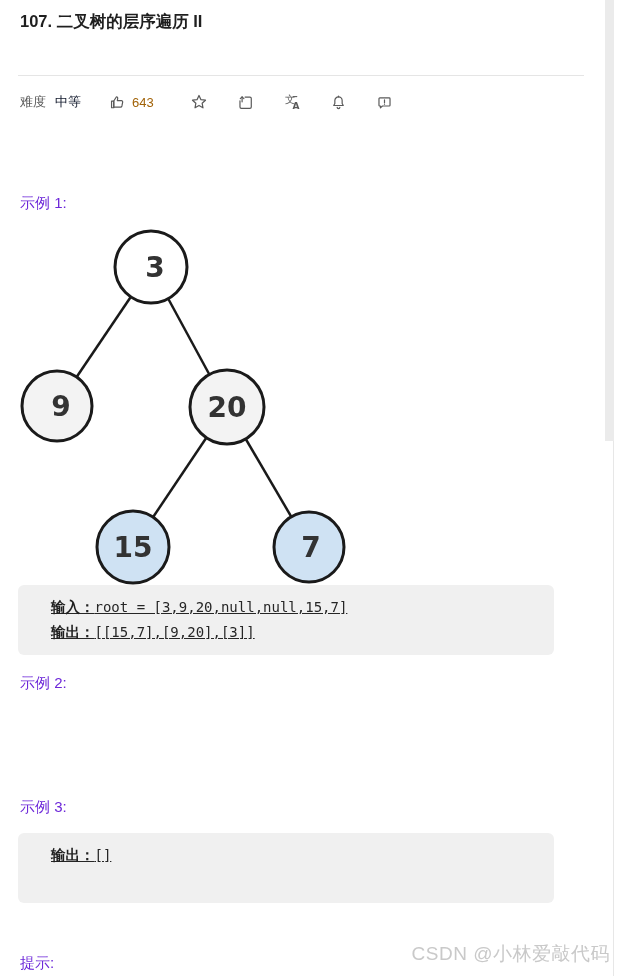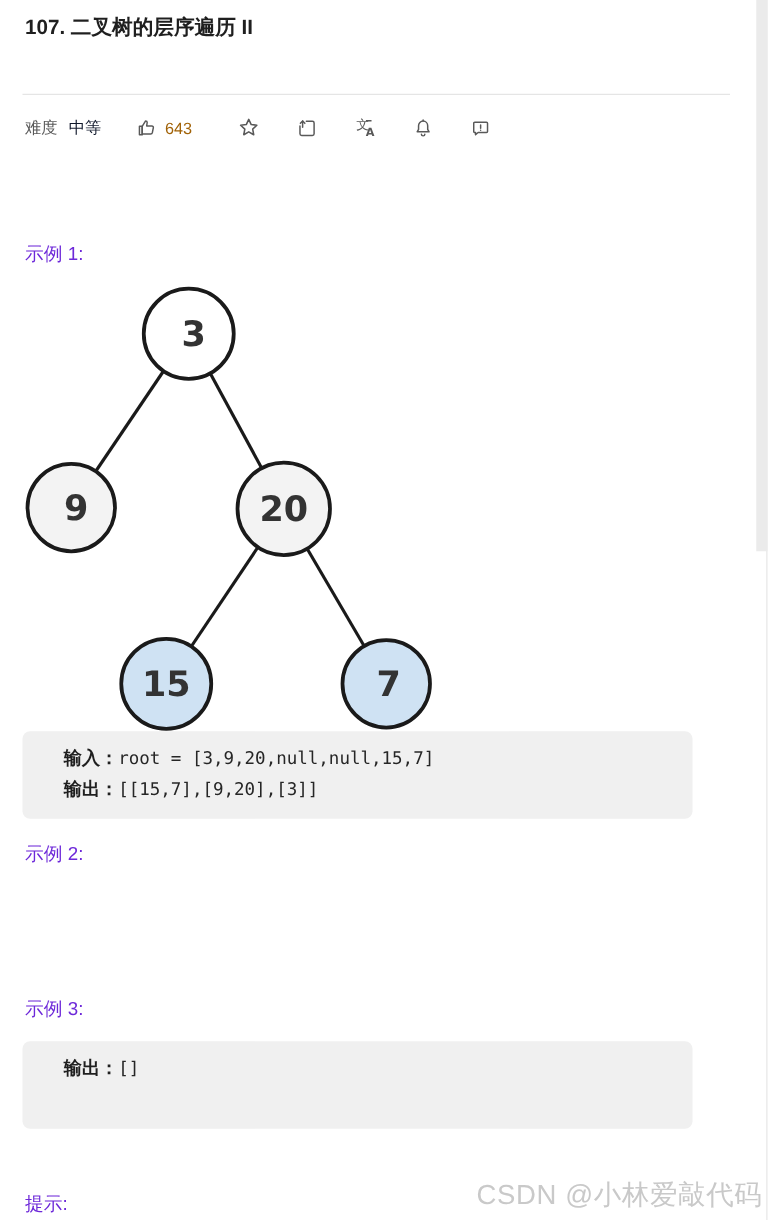--- a/index.html
+++ b/index.html
@@ -24,27 +24,27 @@
   .desc b { font-weight:700; }
 
   .example-heading { position:absolute; left:20px; font-size:15px; font-weight:400; color:#6d28d9; }
   .h-ex1 { top:194px; }
   .h-ex2 { top:674px; }
   .h-ex3 { top:798px; }
   .h-hint { top:954px; }
 
   .tree-wrap { position:absolute; left:18px; top:228px; width:332px; height:358px; }
 
-  .code-block { position:absolute; left:18px; width:536px; background:#f0f0f0; border-radius:6px; padding:10px 33px; font-family:"DejaVu Sans Mono","Liberation Mono",monospace; font-size:14px; line-height:25px; color:#262626; }
+  .code-block { position:absolute; left:18px; width:536px; background:#f0f0f0; border-radius:6px; padding:10px 33px; font-family:"DejaVu Sans Mono","Liberation Mono",monospace; font-size:14px; line-height:25px; color:#262626;text-decoration:underline; }
   .cb1 { top:585px; height:70px; }
   .cb2 { top:710px; height:69px; }
   .cb3 { top:833px; height:70px; }
   .code-block .lbl { font-family:"Liberation Sans","DejaVu Sans",sans-serif; font-weight:700; font-size:14.5px; color:#1f1f1f; }
 
-  .watermark { position:absolute; right:9px; top:941px; font-size:22px; color:#c9c9c9; letter-spacing:0.5px; }
+  .watermark { position:absolute; right:9px; top:941px; font-size:19px; color:#c9c9c9; letter-spacing:0.5px; }
 
   .scroll-line { position:absolute; left:613px; top:0; width:1px; height:976px; background:#e7e7e7; }
   .scroll-thumb { position:absolute; left:605px; top:0; width:9px; height:441px; background:#ebebeb; }
 
   .ico { stroke:#595959; fill:none; stroke-width:1.4; stroke-linecap:round; stroke-linejoin:round; }
   .ico-text { fill:#595959; stroke:none; font-family:"DejaVu Sans",sans-serif; }
 </style>
 </head>
 <body>
 

